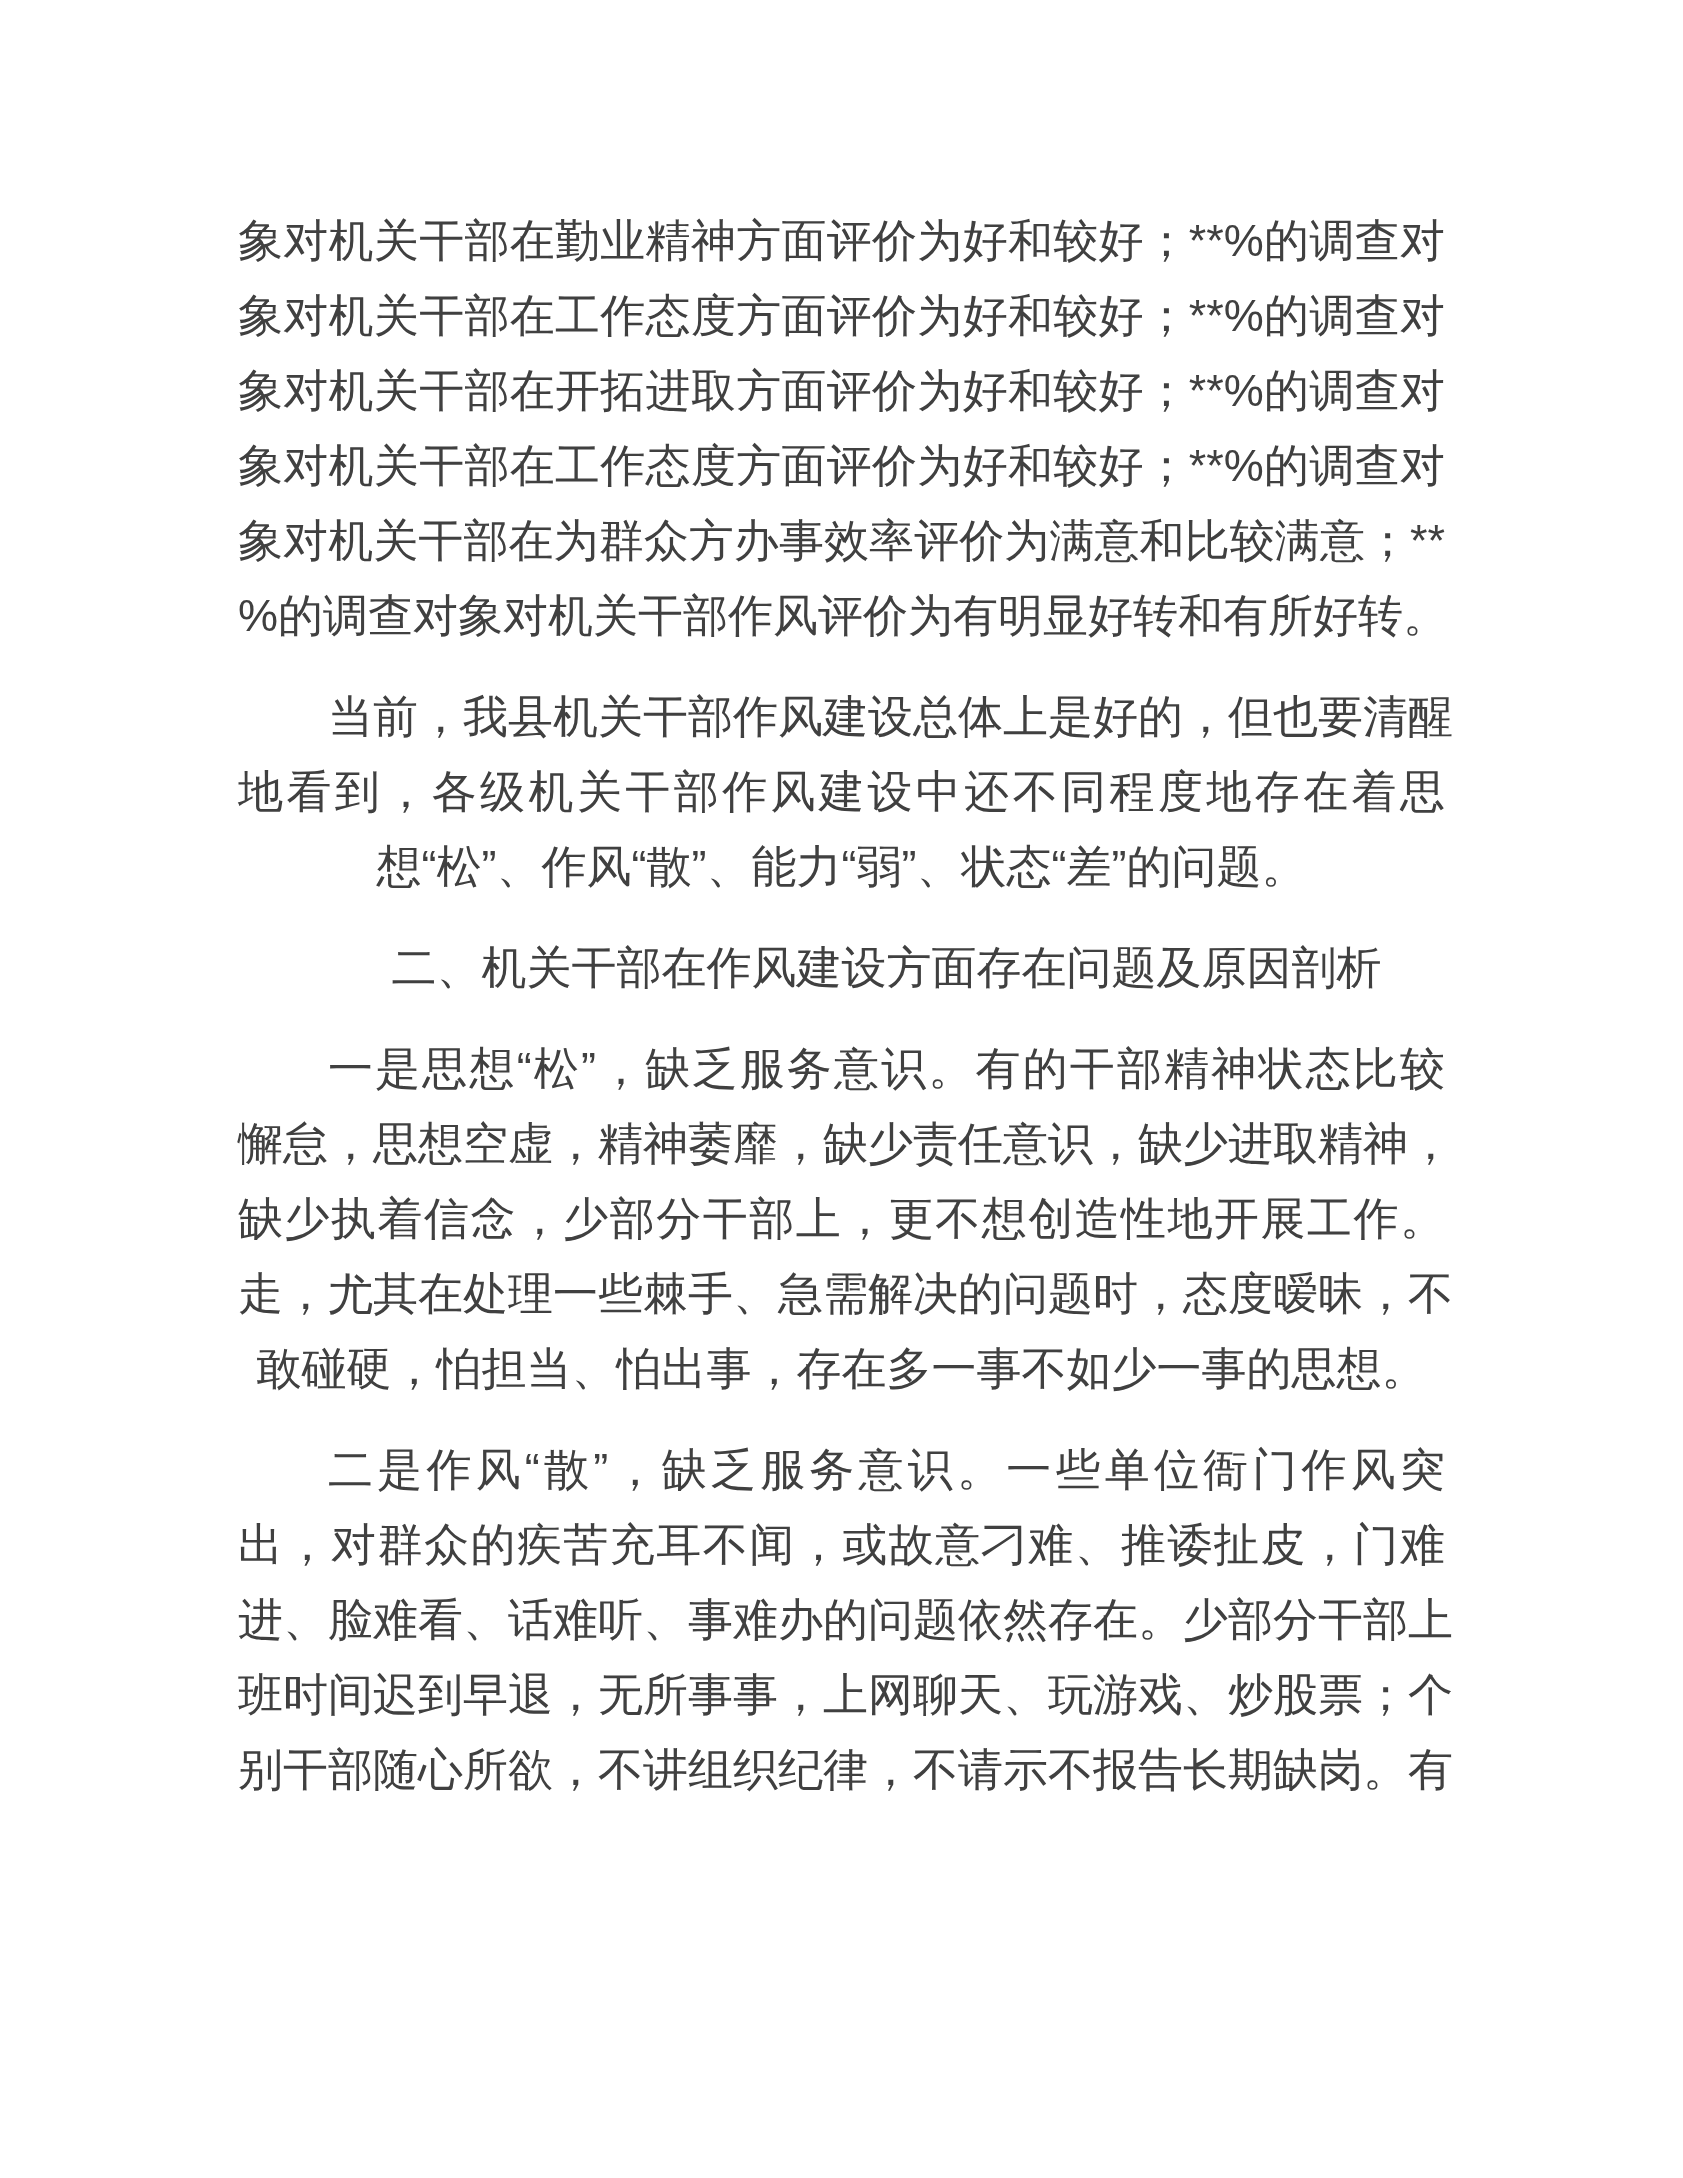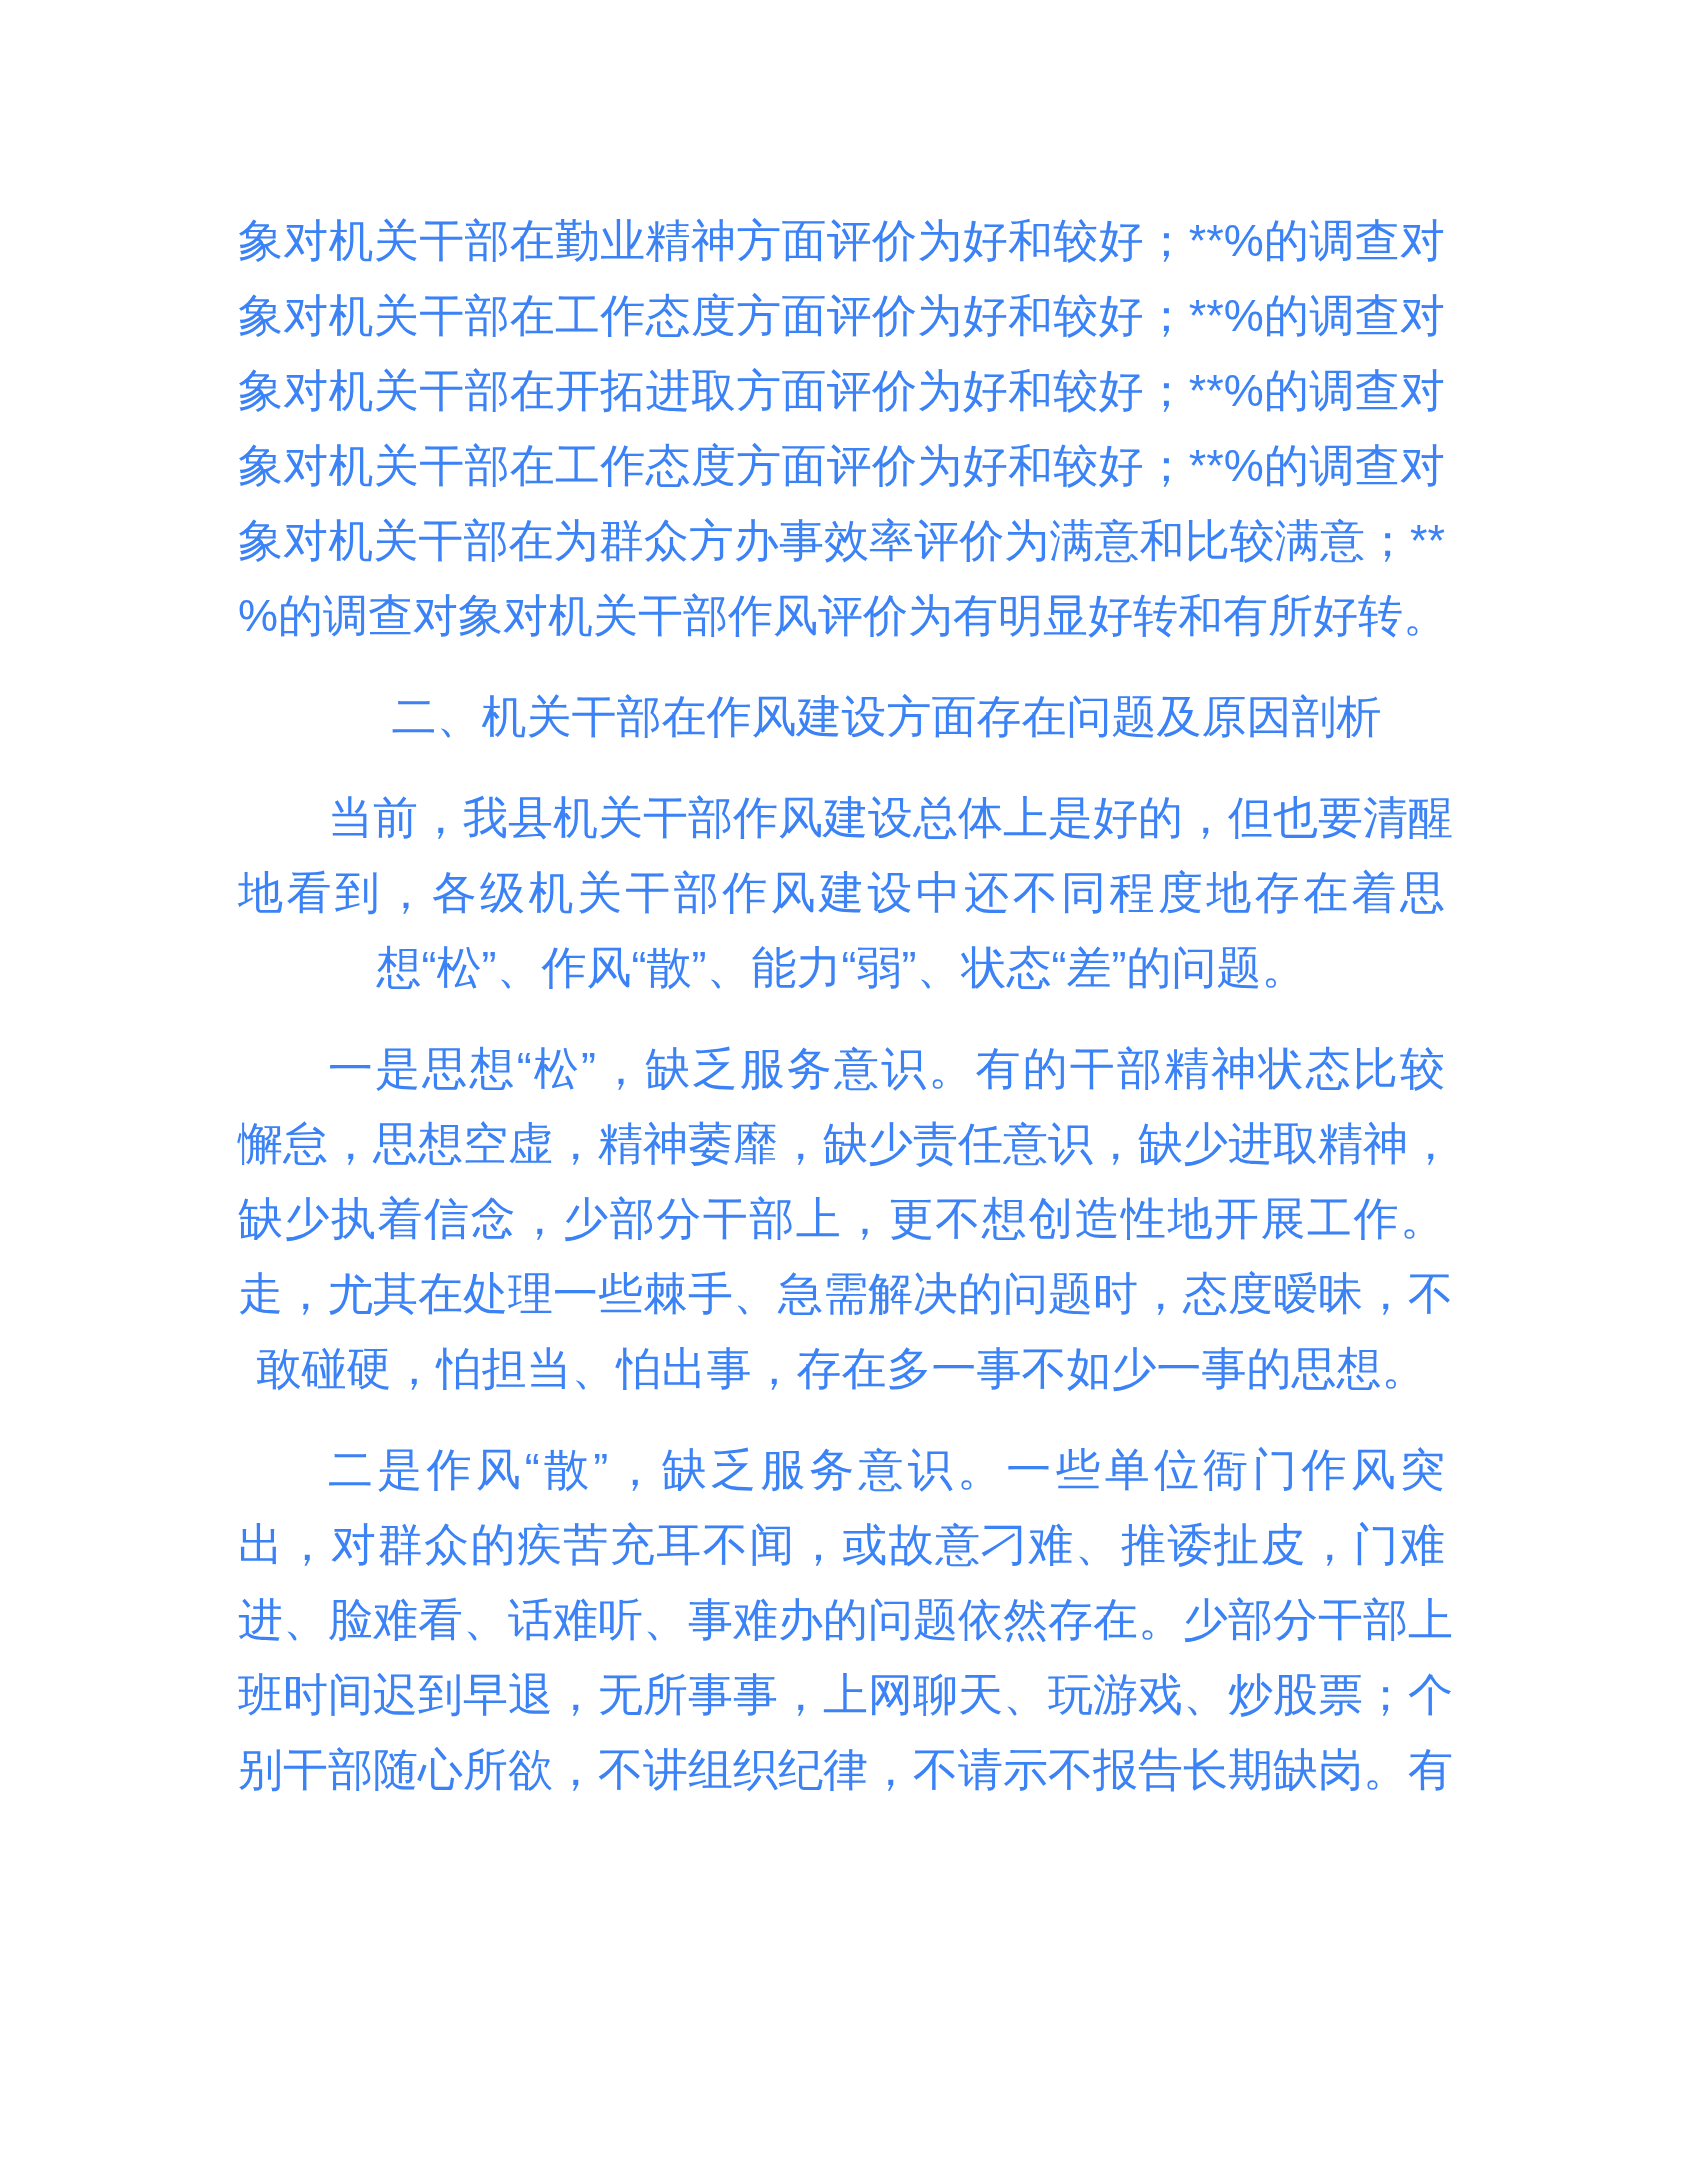--- a/index.html
+++ b/index.html
@@ -13,21 +13,21 @@
     height: 2178px;
     box-sizing: border-box;
     background: #ffffff;
     padding: 203px 238px 0 238px;
     overflow: hidden;
   }
   .doc {
     font-family: "Liberation Sans", sans-serif;
     font-size: 45px;
     line-height: 75px;
-    color: #3b82f6;
+    color: #404040;
     font-weight: 400;
   }
   .paragraph {
     margin: 0 0 26px 0;
   }
   .line {
     white-space: nowrap;
     text-align: center;
   }
   .line.justified {
@@ -46,26 +46,26 @@
   <div class="doc" id="doc-root">
       <div class="paragraph">
         <div class="line justified">象对机关干部在勤业精神方面评价为好和较好；**%的调查对</div>
         <div class="line justified">象对机关干部在工作态度方面评价为好和较好；**%的调查对</div>
         <div class="line justified">象对机关干部在开拓进取方面评价为好和较好；**%的调查对</div>
         <div class="line justified">象对机关干部在工作态度方面评价为好和较好；**%的调查对</div>
         <div class="line justified">象对机关干部在为群众方办事效率评价为满意和比较满意；**</div>
         <div class="line">%的调查对象对机关干部作风评价为有明显好转和有所好转。</div>
       </div>
       <div class="paragraph">
-        <div class="line indented">二、机关干部在作风建设方面存在问题及原因剖析</div>
-      </div>
-      <div class="paragraph">
         <div class="line justified indented">当前，我县机关干部作风建设总体上是好的，但也要清醒</div>
         <div class="line justified">地看到，各级机关干部作风建设中还不同程度地存在着思</div>
         <div class="line">想“松”、作风“散”、能力“弱”、状态“差”的问题。</div>
+      </div>
+      <div class="paragraph">
+        <div class="line indented">二、机关干部在作风建设方面存在问题及原因剖析</div>
       </div>
       <div class="paragraph">
         <div class="line justified indented">一是思想“松”，缺乏服务意识。有的干部精神状态比较</div>
         <div class="line justified">懈怠，思想空虚，精神萎靡，缺少责任意识，缺少进取精神，</div>
         <div class="line justified">缺少执着信念，少部分干部上，更不想创造性地开展工作。</div>
         <div class="line justified">走，尤其在处理一些棘手、急需解决的问题时，态度暧昧，不</div>
         <div class="line">敢碰硬，怕担当、怕出事，存在多一事不如少一事的思想。</div>
       </div>
       <div class="paragraph">
         <div class="line justified indented">二是作风“散”，缺乏服务意识。一些单位衙门作风突</div>

